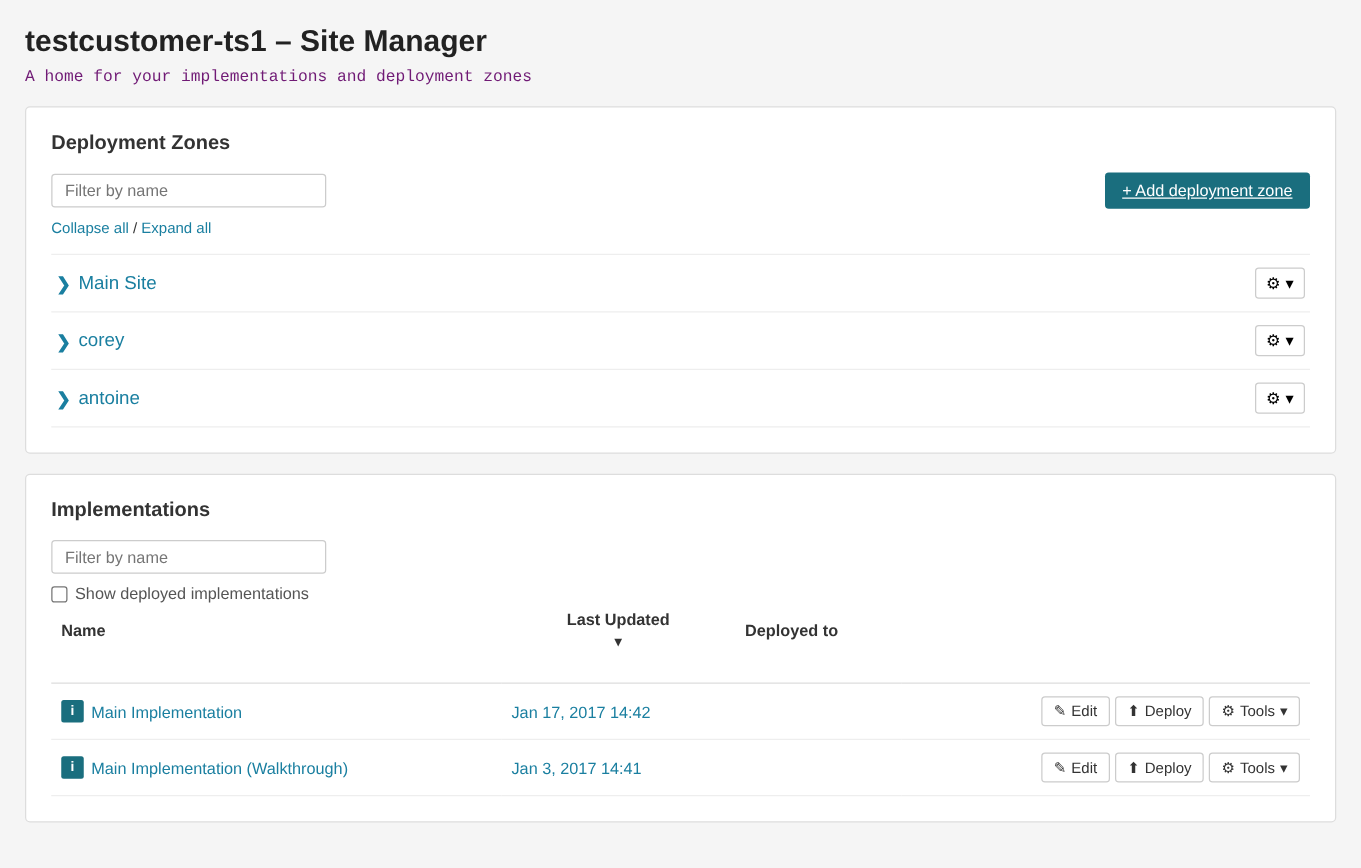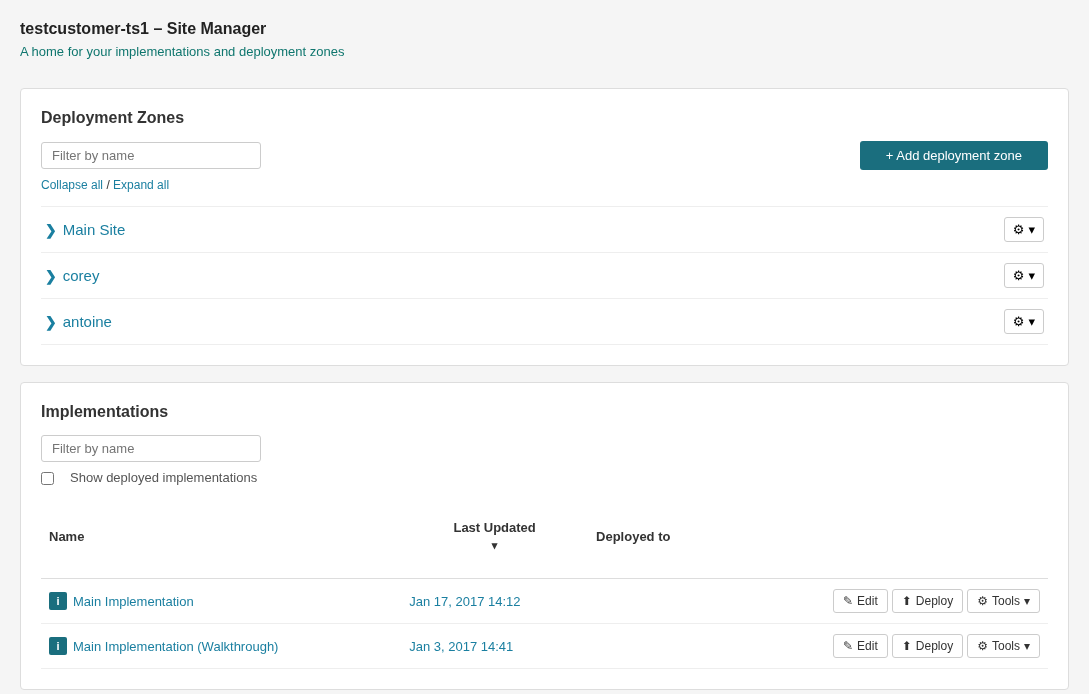--- a/index.html
+++ b/index.html
@@ -4,29 +4,30 @@
   <style>
     * { box-sizing: border-box; margin: 0; padding: 0; }
     body {
       font-family: Arial, Helvetica, sans-serif;
       font-size: 14px;
       color: #333;
       background: #f5f5f5;
       padding: 20px;
     }
     h1 {
-      font-size: 16px;
+      font-size: 24px;
       font-weight: bold;
       color: #222;
       margin-bottom: 6px;
     }
     .subtitle {
-      color: #0f766e;
-      font-size: 13px;
-      margin-bottom: 29px;
+      color: #701a75;
+      font-size: 13px;
+      margin-bottom: 16px;
+      font-family: Liberation Mono, monospace;
     }
     .panel {
       background: #fff;
       border: 1px solid #ddd;
       border-radius: 4px;
       padding: 20px;
       margin-bottom: 16px;
     }
     .panel-title {
       font-size: 16px;
@@ -47,26 +48,27 @@
       font-size: 13px;
       color: #999;
       width: 220px;
       outline: none;
     }
     .btn-primary {
       background-color: #1a6e7e;
       color: #fff;
       border: none;
       border-radius: 3px;
-      padding: 7px 26px;
+      padding: 7px 14px;
       font-size: 13px;
       cursor: pointer;
       display: flex;
       align-items: center;
       gap: 5px;
+      text-decoration: underline;
     }
     .collapse-links {
       font-size: 12px;
       margin-bottom: 14px;
     }
     .collapse-links a {
       color: #1a7fa0;
       text-decoration: none;
       cursor: pointer;
     }
@@ -105,24 +107,24 @@
     
     .impl-filter-row {
       display: flex;
       justify-content: space-between;
       align-items: center;
       margin-bottom: 8px;
     }
     .show-deployed-row {
       display: flex;
       align-items: flex-end;
-      gap: 16px;
+      gap: 6px;
       font-size: 13px;
       color: #555;
-      margin-bottom: 29px;
+      margin-bottom: 0;
     }
     .show-deployed-row input[type="checkbox"] {
       cursor: pointer;
     }
     .impl-table {
       width: 100%;
       border-collapse: collapse;
     }
     .impl-table th {
       text-align: left;
@@ -275,21 +277,21 @@
     <tbody>
 
     <tr>
     <td>
       <span class="impl-name">
         <span class="impl-icon">i</span>
         Main Implementation
       </span>
     </td>
     <td>
-      <span class="last-updated">Jan 17, 2017 14:12</span>
+      <span class="last-updated">Jan 17, 2017 14:42</span>
     </td>
     <td></td>
     <td>
       <div class="action-btns">
         <button class="action-btn">
           <span>✎</span>
           Edit
         </button>
         <button class="action-btn">
           <span>⬆</span>

